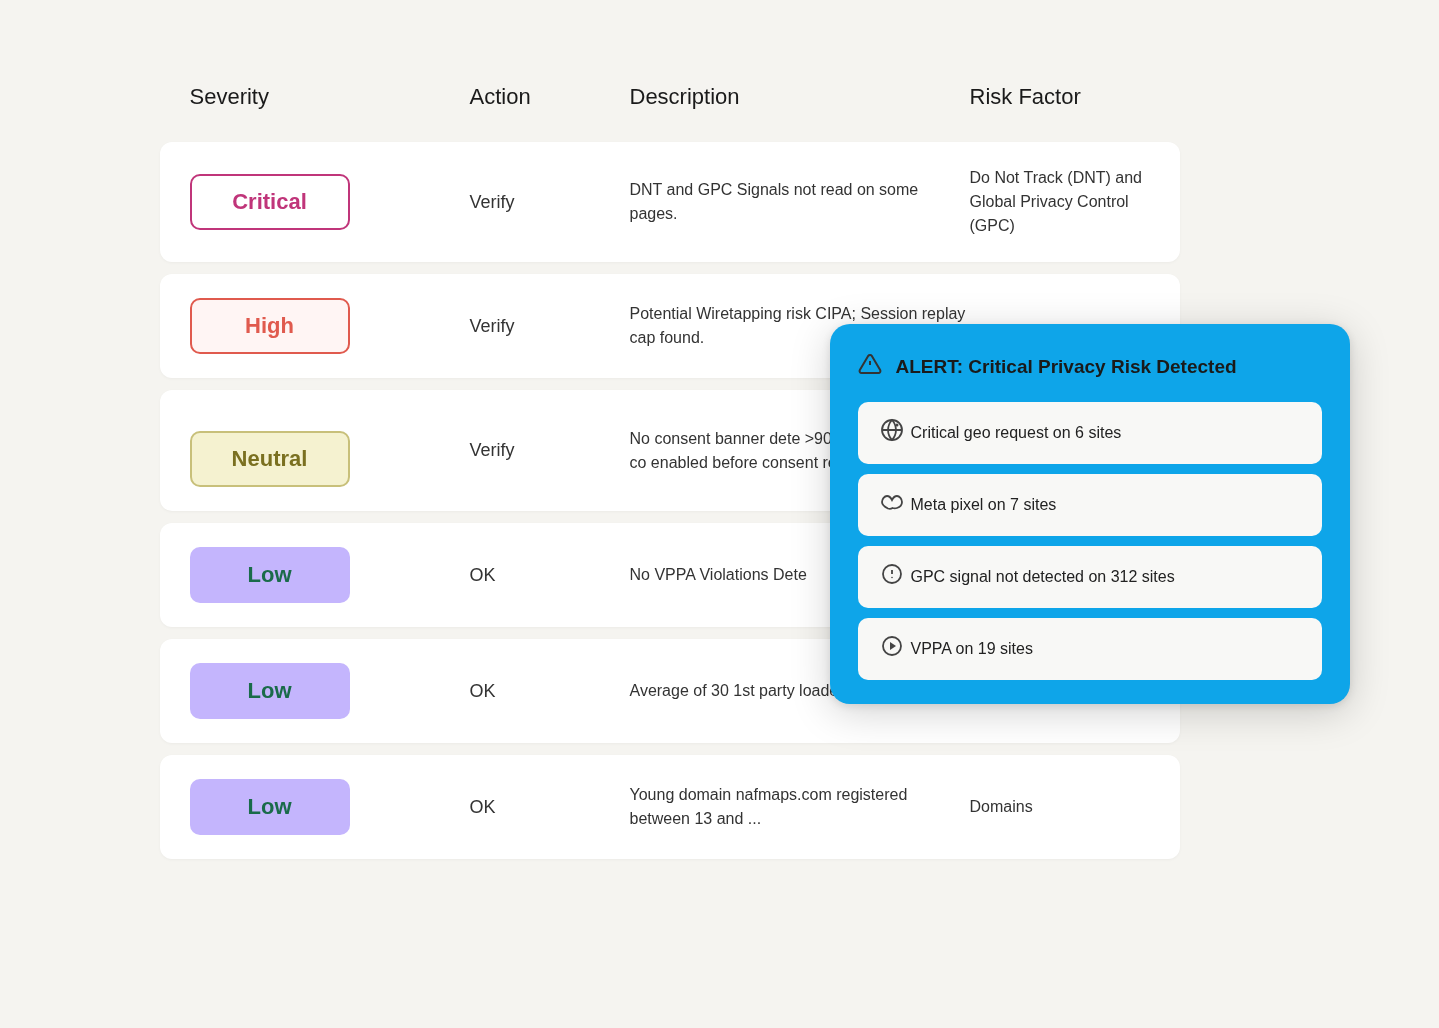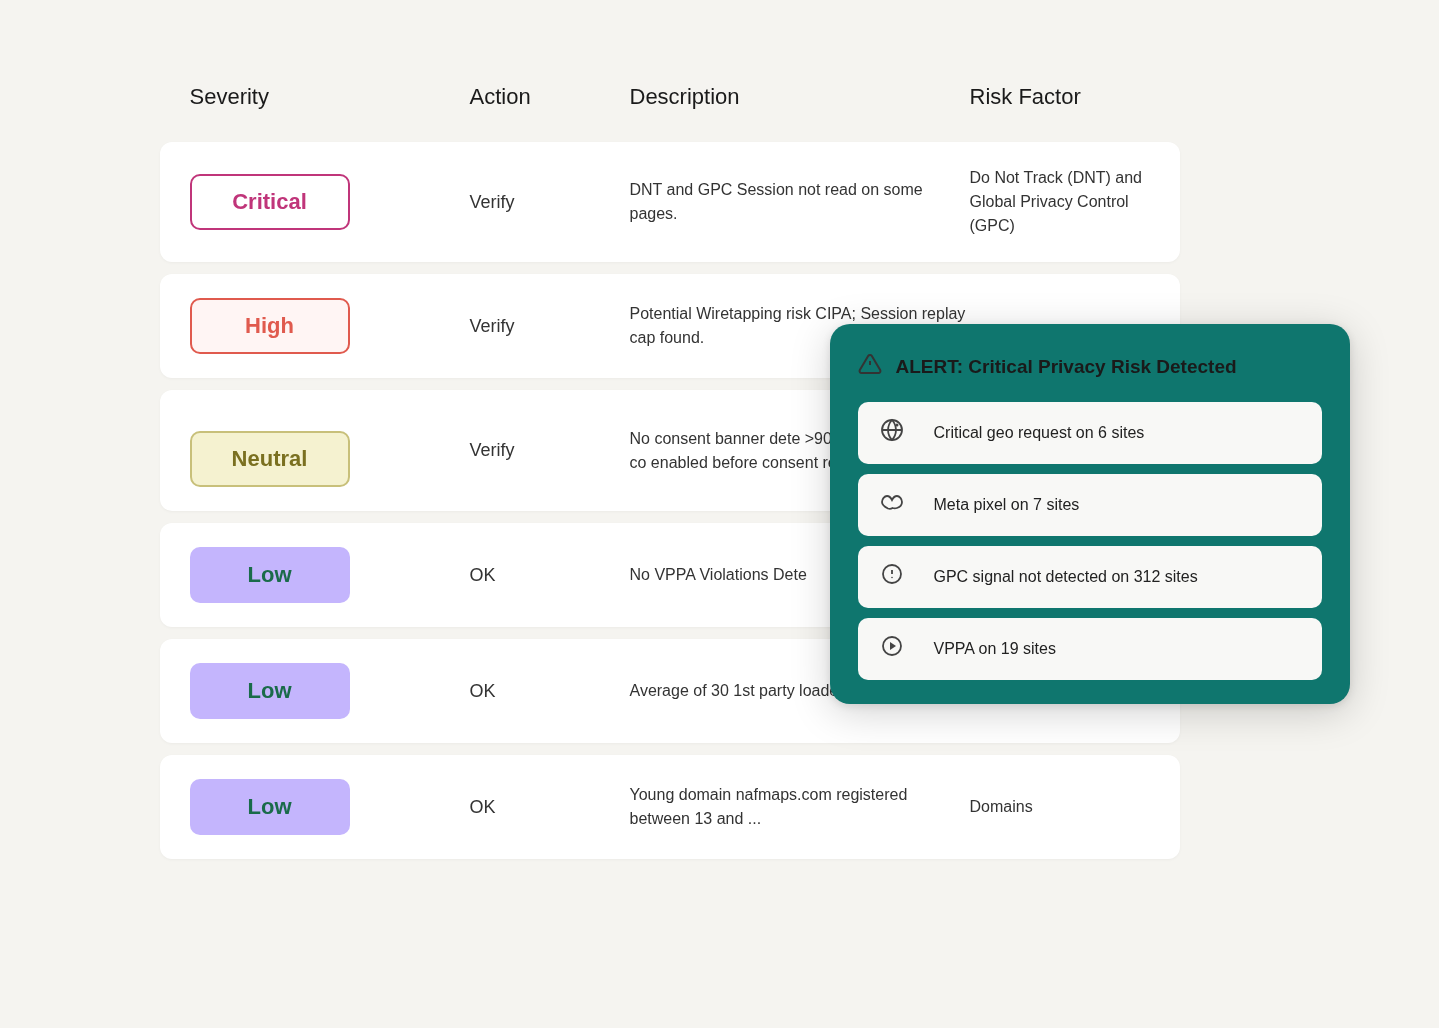--- a/index.html
+++ b/index.html
@@ -119,21 +119,21 @@
       color: #333;
       line-height: 1.5;
     }
 
     
     .alert-popup {
       position: absolute;
       right: -30px;
       top: 260px;
       width: 520px;
-      background: #0f766e;
+      background: #0ea5e9;
       border-radius: 20px;
       box-shadow: 0 8px 40px rgba(0,0,0,0.18), 0 2px 8px rgba(0,0,0,0.1);
       padding: 28px 28px 24px 28px;
       z-index: 10;
     }
 
     .alert-header {
       display: flex;
       align-items: center;
       gap: 14px;
@@ -156,21 +156,21 @@
       flex-direction: column;
       gap: 10px;
     }
 
     .alert-item {
       background: #f8f8f6;
       border-radius: 10px;
       padding: 16px 20px;
       display: flex;
       align-items: center;
-      gap: 28px;
+      gap: 5px;
     }
 
     .alert-item-icon {
       font-size: 22px;
       color: #444;
       flex-shrink: 0;
       width: 28px;
       text-align: center;
     }
 
@@ -200,21 +200,21 @@
       <div class="table-header-cell">Risk Factor</div>
     </div>
 
     <div class="table-body">
 
       <div class="table-row">
         <div>
           <span class="severity-badge severity-critical">Critical</span>
         </div>
         <div class="action-cell">Verify</div>
-        <div class="description-cell">DNT and GPC Session not read on some pages.</div>
+        <div class="description-cell">DNT and GPC Signals not read on some pages.</div>
         <div class="risk-factor-cell">Do Not Track (DNT) and Global Privacy Control (GPC)</div>
       </div>
 
       <div class="table-row">
         <div>
           <span class="severity-badge severity-high">High</span>
         </div>
         <div class="action-cell">Verify</div>
         <div class="description-cell">Potential Wiretapping risk CIPA; Session replay cap found.</div>
         <div class="risk-factor-cell"></div>

